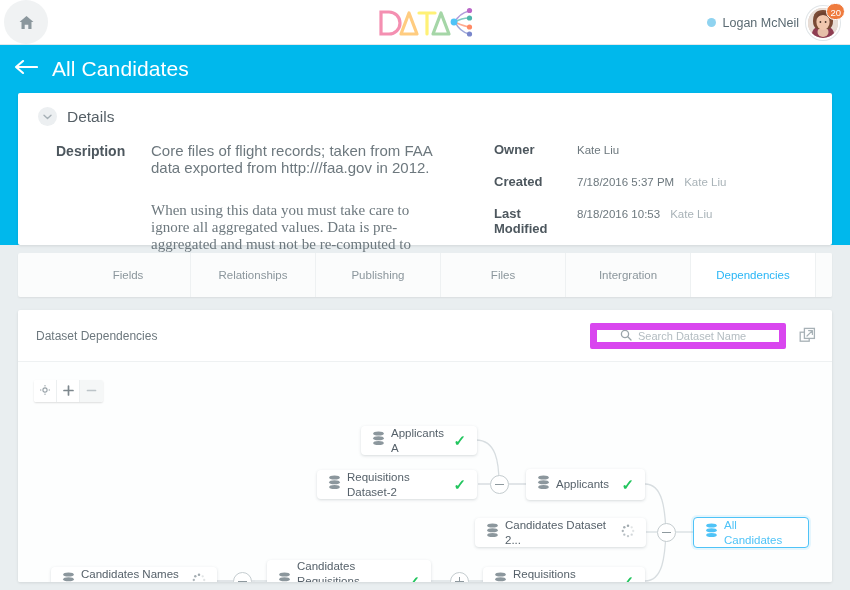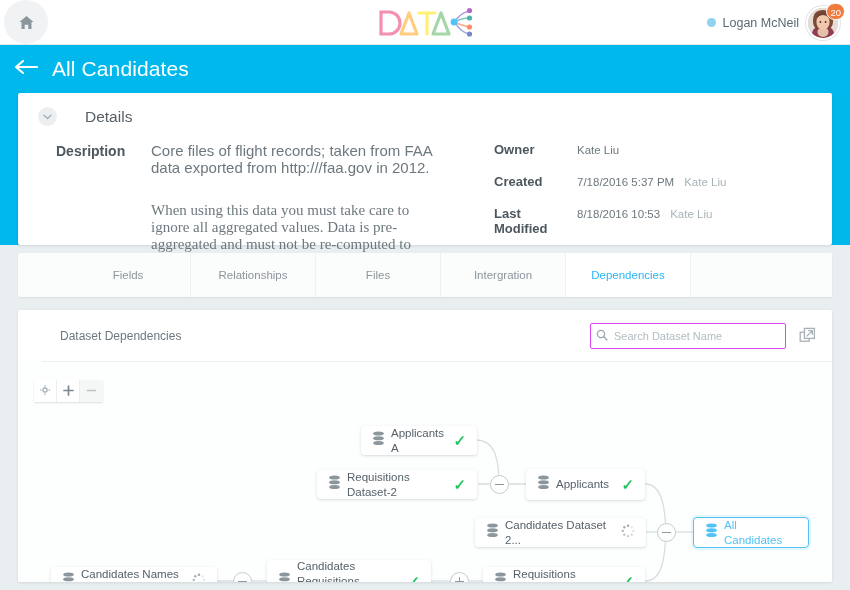--- a/index.html
+++ b/index.html
@@ -116,21 +116,21 @@
     position: absolute;
     top: 93px; left: 18px;
     width: 814px; height: 152px;
     background: #ffffff;
     border-radius: 2px;
     box-shadow: 0 1px 3px rgba(0,0,0,.10);
   }
   .details-head {
     display: flex;
     align-items: center;
-    gap: 28px;
+    gap: 10px;
     padding: 14px 0 0 20px;
   }
   .chev-circle {
     width: 19px; height: 19px;
     border-radius: 50%;
     background: #eceff1;
     display: flex;
     align-items: center;
     justify-content: center;
     cursor: pointer;
@@ -224,34 +224,33 @@
     border-radius: 2px;
     box-shadow: 0 1px 3px rgba(0,0,0,.10);
     overflow: hidden;
   }
   .graph-head {
     height: 52px;
     display: flex;
     align-items: center;
     padding: 0 16px 0 18px;
     border-bottom: 1px solid #eef1f2;
-    margin-left: 24px;
   }
   .graph-head-title {
     font-size: 12px;
     color: #6d787e;
     flex: 1;
   }
   .search-box {
     width: 196px; height: 26px;
-    border: 1px solid #d946ef;
+    border: 7px solid #d946ef;
     border-radius: 2px;
     display: flex;
     align-items: center;
-    padding: 0 5px;
+    padding: 0 23px;
     gap: 6px;
     background: #fff;
   }
   .search-box input {
     border: 0;
     outline: 0;
     font-size: 11px;
     color: #6d787e;
     font-family: "Liberation Sans", sans-serif;
     width: 100%;
@@ -466,20 +465,21 @@
         <span class="meta-value">8/18/2016 10:53</span>
         <span class="meta-by">Kate Liu</span>
       </div>
     </div>
   </div>
 </div>
 
 <div class="tabs">
   <div class="tab">Fields</div>
   <div class="tab">Relationships</div>
+  <div class="tab">Publishing</div>
   <div class="tab">Files</div>
   <div class="tab">Intergration</div>
   <div class="tab active">Dependencies</div>
   <div class="tab-filler"></div>
 </div>
 
 <div class="graph-card">
 
   <div class="graph-head">
     <span class="graph-head-title">Dataset Dependencies</span>

